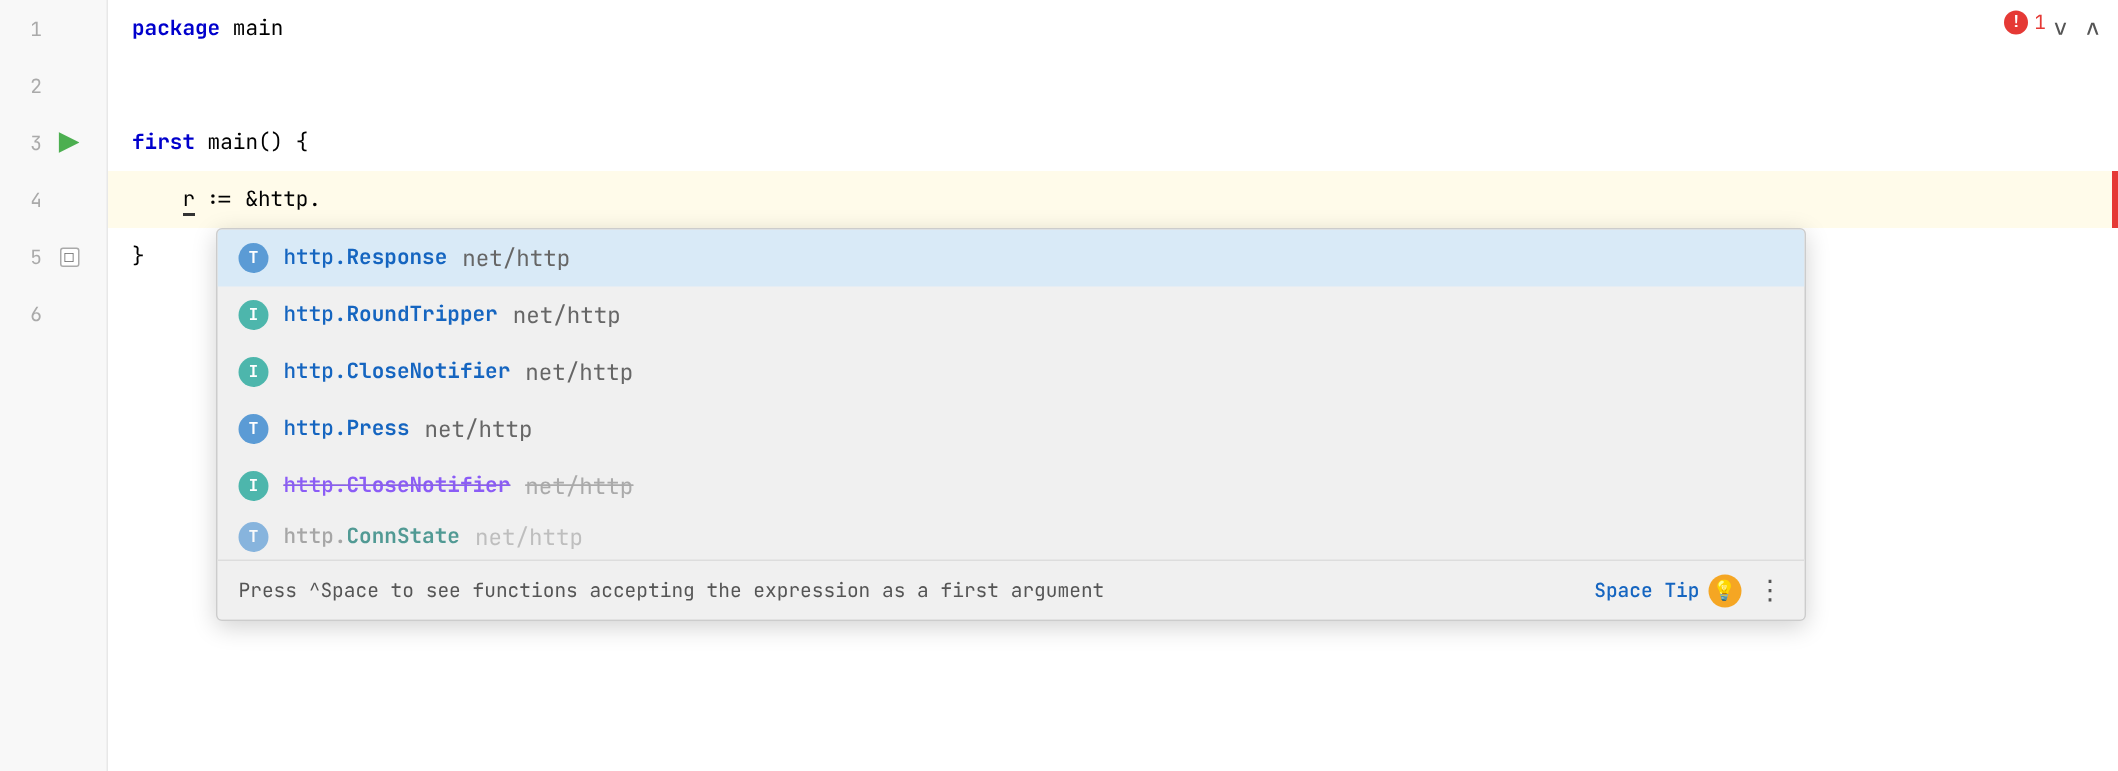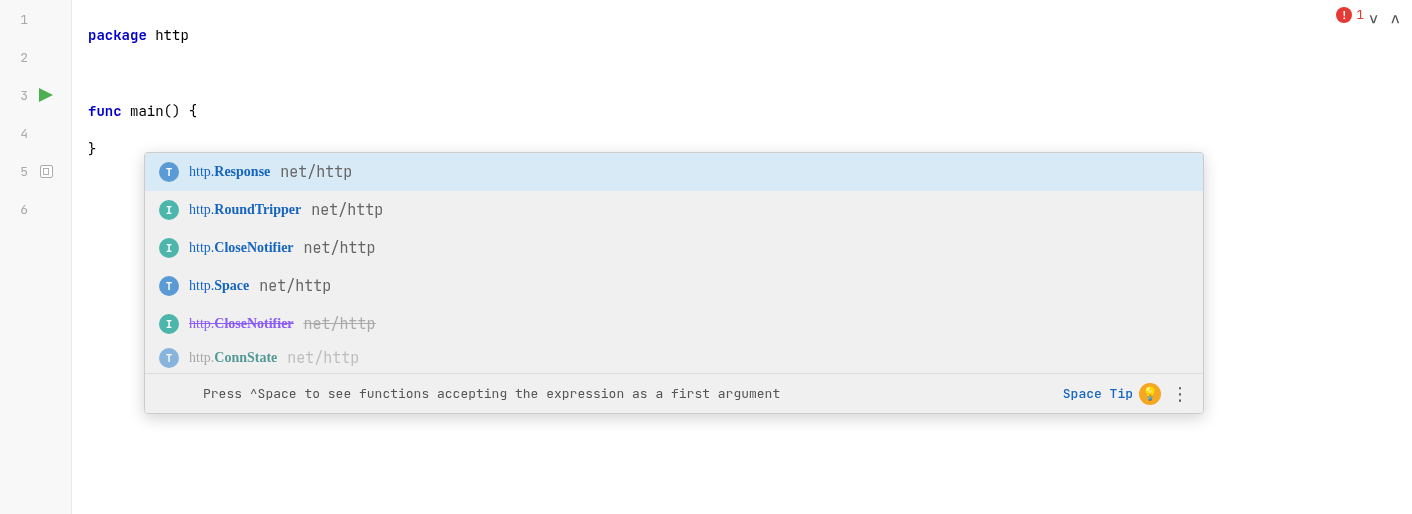--- a/index.html
+++ b/index.html
@@ -74,21 +74,21 @@
       cursor: pointer;
     }
 
     .code-area {
       flex: 1;
       position: relative;
       overflow: hidden;
     }
 
     .code-lines {
-      padding-top: 16px;
+      padding-top: 0;
     }
 
     .code-line {
       height: 38px;
       display: flex;
       align-items: center;
       padding-left: 16px;
       font-size: 14px;
       white-space: pre;
       position: relative;
@@ -198,21 +198,20 @@
       color: white;
       flex-shrink: 0;
     }
 
     .type-badge.T { background: #5b9bd5; }
     .type-badge.I { background: #4db6ac; }
 
     .item-name {
       color: #1565c0;
       font-weight: 500;
-      font-family: Liberation Serif, serif;
     }
 
     .item-pkg {
       color: #666;
       font-size: 15px;
     }
 
     .item-deprecated .item-name {
       text-decoration: line-through;
       color: #888;
@@ -228,21 +227,20 @@
       padding: 8px 14px;
       background: #f0f0f0;
       border-top: 1px solid #ddd;
       font-size: 13px;
       color: #555;
       gap: 6px;
     }
 
     .footer-tip-text {
       flex: 1;
-      margin-left: 44px;
     }
 
     .next-tip-btn {
       color: #1565c0;
       font-weight: 500;
       cursor: pointer;
       margin-left: 4px;
     }
 
     .bulb-icon {
@@ -312,29 +310,33 @@
     </div>
 
     <div class="nav-arrows">
       <span class="nav-arrow">∨</span>
       <span class="nav-arrow">∧</span>
     </div>
 
     <div class="code-lines">
 
       <div class="code-line">
-        <span class="kw">package</span>&nbsp;<span>http</span>
+        <span class="kw">package</span>&nbsp;<span>main</span>
       </div>
 
       <div class="code-line"></div>
 
       <div class="code-line">
-        <span class="kw">func</span>&nbsp;<span>main() {</span>
-      </div>
-
+        <span class="kw">first</span>&nbsp;<span>main() {</span>
+      </div>
+
+      <div class="code-line highlighted" style="position:relative;">
+        <span>&nbsp;&nbsp;&nbsp;&nbsp;<span class="cursor-underline">r</span> := &amp;http.</span>
+        <div class="red-marker"></div>
+      </div>
 
       <div class="code-line">
         <span>}</span>
       </div>
 
       <div class="code-line"></div>
 
     </div>
 
     <div class="autocomplete-dropdown">
@@ -353,21 +355,21 @@
         </li>
 
         <li class="autocomplete-item">
           <div class="type-badge I">I</div>
           <span class="item-name"><span style="color:#1565c0">http.</span><strong>CloseNotifier</strong></span>
           <span class="item-pkg">net/http</span>
         </li>
 
         <li class="autocomplete-item">
           <div class="type-badge T">T</div>
-          <span class="item-name"><span style="color:#1565c0">http.</span><strong>Space</strong></span>
+          <span class="item-name"><span style="color:#1565c0">http.</span><strong>Press</strong></span>
           <span class="item-pkg">net/http</span>
         </li>
 
         <li class="autocomplete-item item-deprecated">
           <div class="type-badge I">I</div>
           <span class="item-name"><span style="text-decoration:line-through;color:#8b5cf6">http.<strong>CloseNotifier</strong></span></span>
           <span class="item-pkg"><span style="text-decoration:line-through">net/http</span></span>
         </li>
 
         <li class="autocomplete-item partial-item" style="height:30px;overflow:hidden;">

